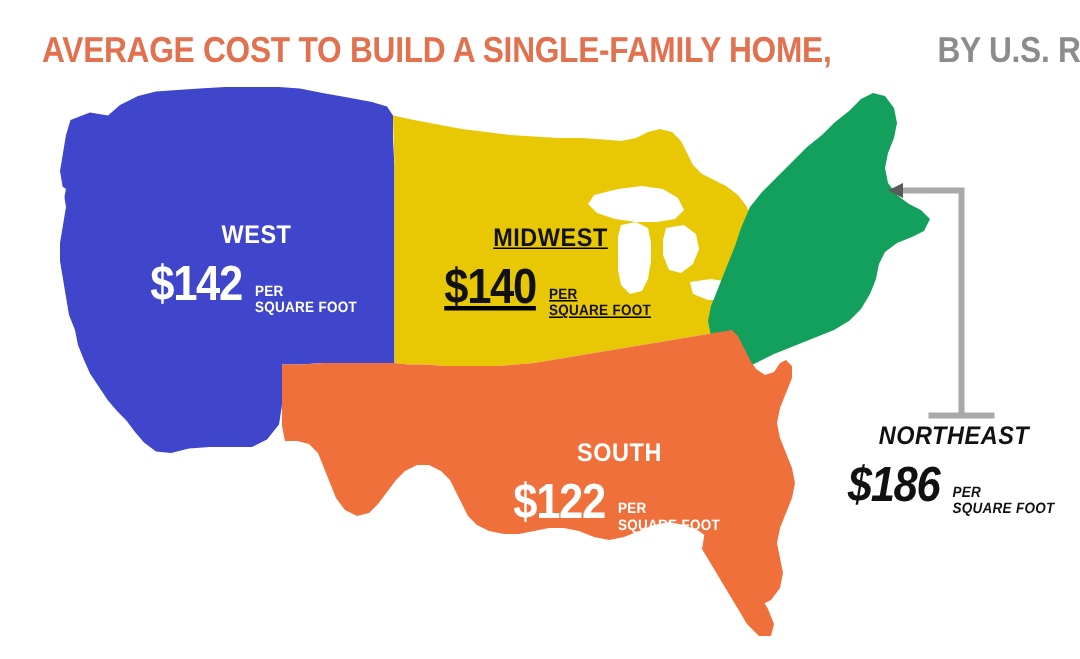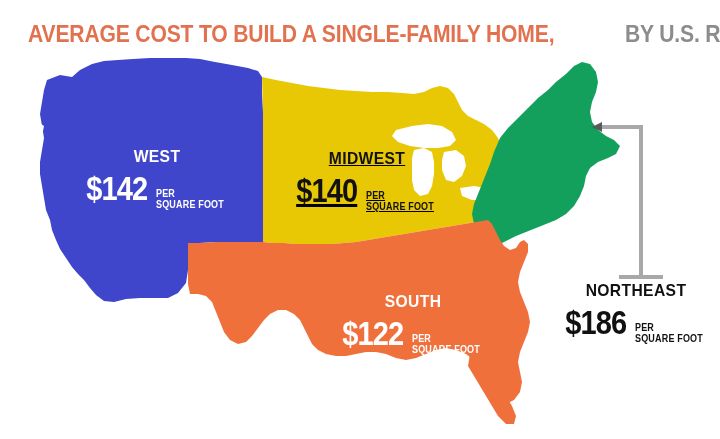--- a/index.html
+++ b/index.html
@@ -109,24 +109,24 @@
 
   .light-text .region-name,
   .light-text .price,
   .light-text .unit { color: #FFFFFF; }
 
   .dark-text .region-name,
   .dark-text .price,
   .dark-text .unit { color: #111111; }
 
   
-  #label-west      { left: 62px;  top: 148px; width: 190px; }
+  #label-west      { left: 76px;  top: 148px; width: 190px; }
   #label-midwest   { left: 272px; top: 150px; width: 190px; text-decoration: underline; }
   #label-south     { left: 318px; top: 293px; width: 190px; }
-  #label-northeast { left: 552px; top: 282px; width: 168px; }
+  #label-northeast { left: 552px; top: 282px; width: 168px; font-style: italic; }
 
   
   .leader {
     position: absolute;
     left: 0; top: 0;
     width: 720px; height: 439px;
     pointer-events: none;
   }
 </style>
 </head>

